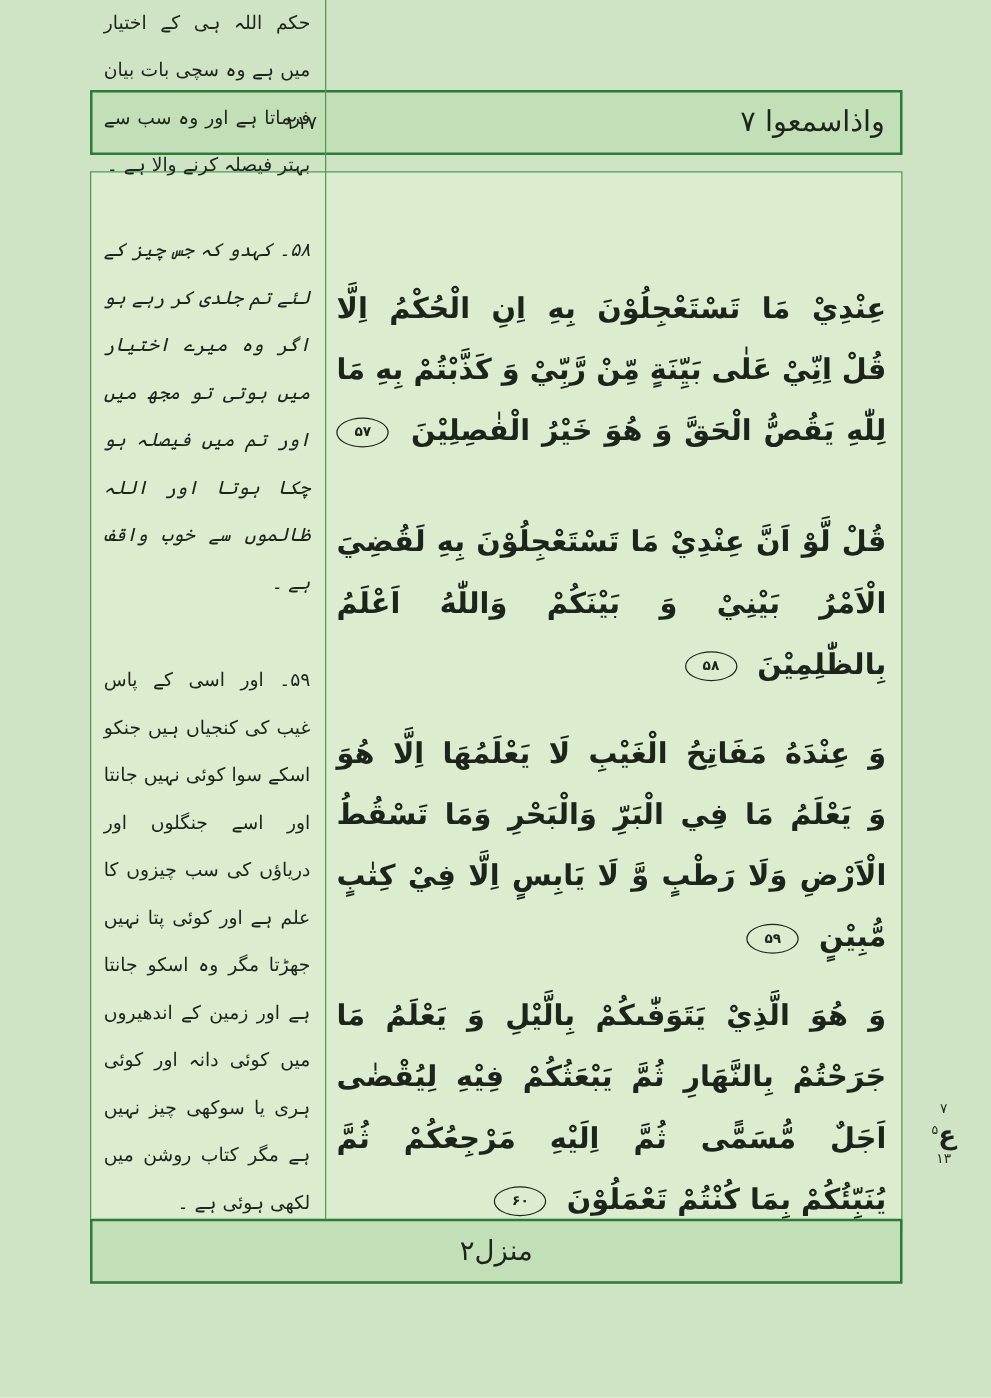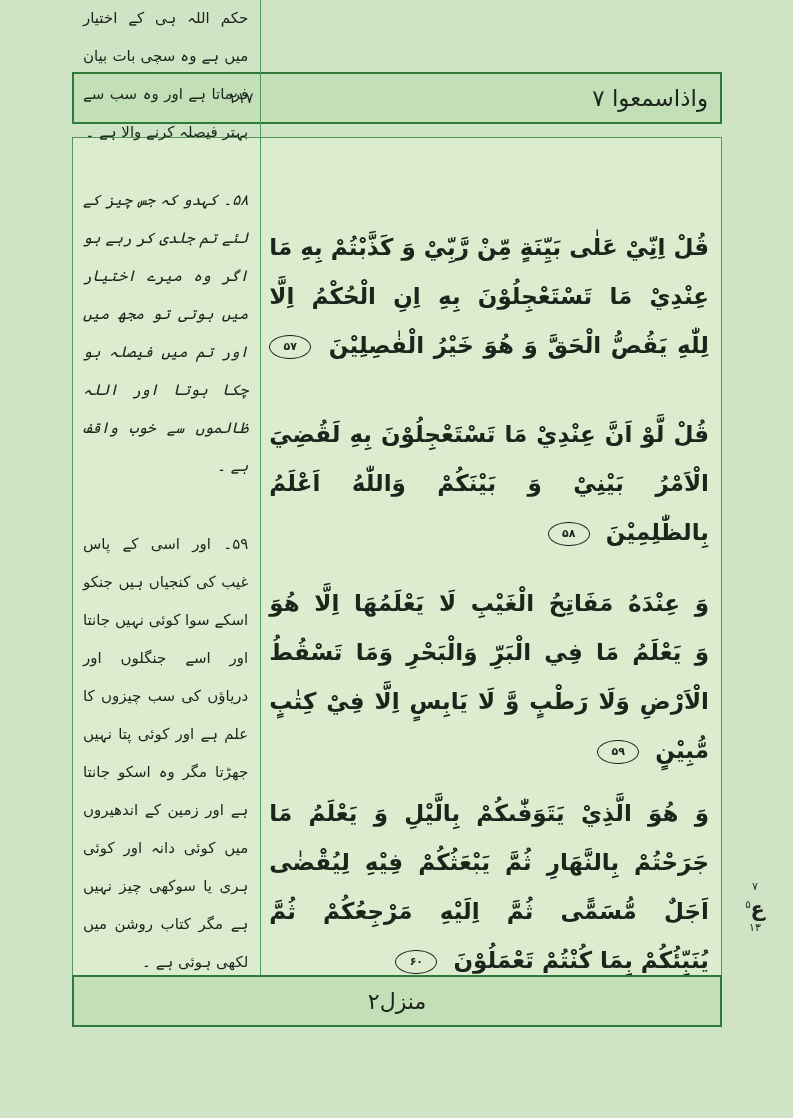--- a/index.html
+++ b/index.html
@@ -88,22 +88,22 @@
     <div class="urdu-col">
       <p class="upara u1">۵۷۔ کہدو کہ میں تو اپنے پروردگار کی دلیل روشن پر ہوں اور تم اسکی تکذیب کرتے ہو۔ جس چیز یعنی عذاب کے لئے تم جلدی کر رہے ہو۔ وہ میرے پاس نہیں ہے ایسا حکم اللہ ہی کے اختیار میں ہے وہ سچی بات بیان فرماتا ہے اور وہ سب سے بہتر فیصلہ کرنے والا ہے ۔</p>
       <p class="upara u2">۵۸۔ کہدو کہ جس چیز کے لئے تم جلدی کر رہے ہو اگر وہ میرے اختیار میں ہوتی تو مجھ میں اور تم میں فیصلہ ہو چکا ہوتا اور اللہ ظالموں سے خوب واقف ہے ۔</p>
       <p class="upara u3">۵۹۔ اور اسی کے پاس غیب کی کنجیاں ہیں جنکو اسکے سوا کوئی نہیں جانتا اور اسے جنگلوں اور دریاؤں کی سب چیزوں کا علم ہے اور کوئی پتا نہیں جھڑتا مگر وہ اسکو جانتا ہے اور زمین کے اندھیروں میں کوئی دانہ اور کوئی ہری یا سوکھی چیز نہیں ہے مگر کتاب روشن میں لکھی ہوئی ہے ۔</p>
 
     </div>
 
     <div class="arabic-col">
 
       <div class="ablock b1">
+        <div class="aline">عِنْدِيْ مَا تَسْتَعْجِلُوْنَ بِهِ اِنِ الْحُكْمُ اِلَّا</div>
         <div class="aline">قُلْ اِنِّيْ عَلٰى بَيِّنَةٍ مِّنْ رَّبِّيْ وَ كَذَّبْتُمْ بِهِ مَا</div>
-        <div class="aline">عِنْدِيْ مَا تَسْتَعْجِلُوْنَ بِهِ اِنِ الْحُكْمُ اِلَّا</div>
         <div class="aline">
           <span>لِلّٰهِ يَقُصُّ الْحَقَّ وَ هُوَ خَيْرُ الْفٰصِلِيْنَ</span>
           <span class="vmark">۵۷</span>
         </div>
       </div>
 
       <div class="ablock b2">
         <div class="aline">قُلْ لَّوْ اَنَّ عِنْدِيْ مَا تَسْتَعْجِلُوْنَ بِهِ لَقُضِيَ</div>
         <div class="aline">الْاَمْرُ بَيْنِيْ وَ بَيْنَكُمْ وَاللّٰهُ اَعْلَمُ</div>
         <div class="aline end">

